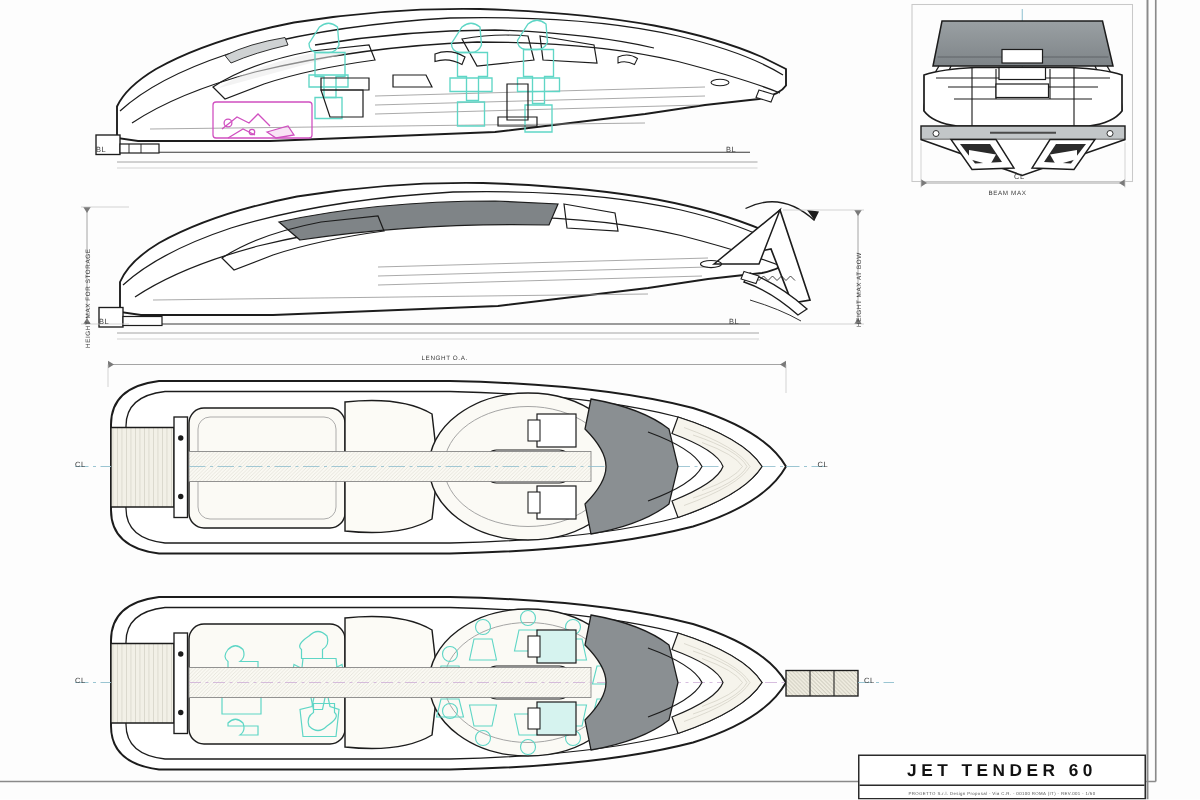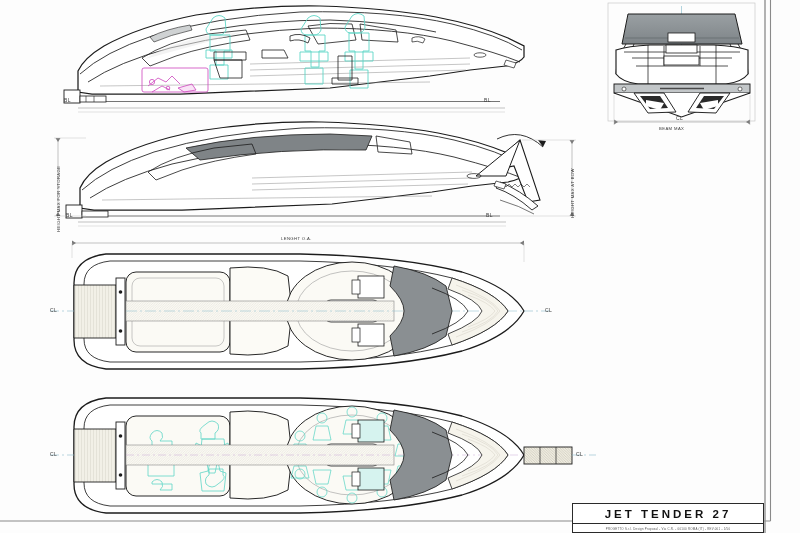--- a/index.html
+++ b/index.html
@@ -450,17 +450,17 @@
 
 <div class="anno tiny" style="left:281px;top:236px;">LENGHT O.A.</div>
 
 <div class="anno sm" style="left:50px;top:307px;">CL</div>
 <div class="anno sm" style="left:545px;top:307px;">CL</div>
 
 <div class="anno sm" style="left:50px;top:451px;">CL</div>
 <div class="anno sm" style="left:576px;top:451px;">CL</div>
 
 <div id="title-block">
-  <div id="title-main">JET TENDER 27</div>
+  <div id="title-main">JET TENDER 60</div>
   <div id="title-sub">PROGETTO S.r.l. Design Proposal - Via C.R. - 00100 ROMA (IT) - REV.001 - 1/50</div>
 </div>
 
 </div>
 
 </body></html>

